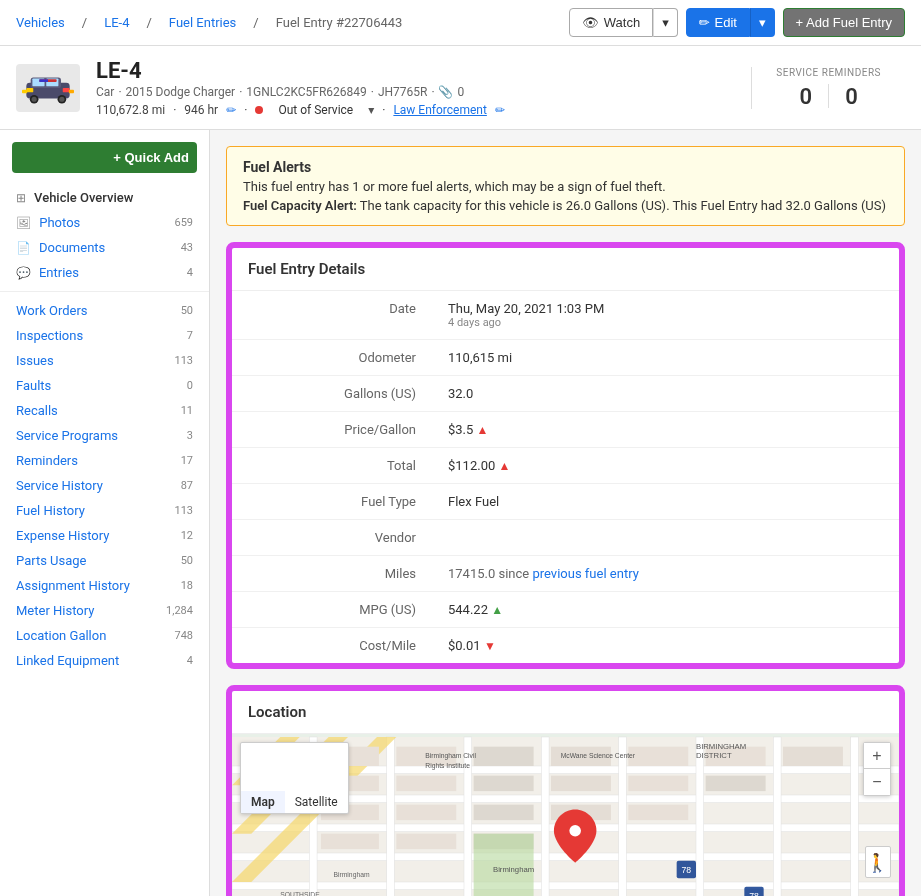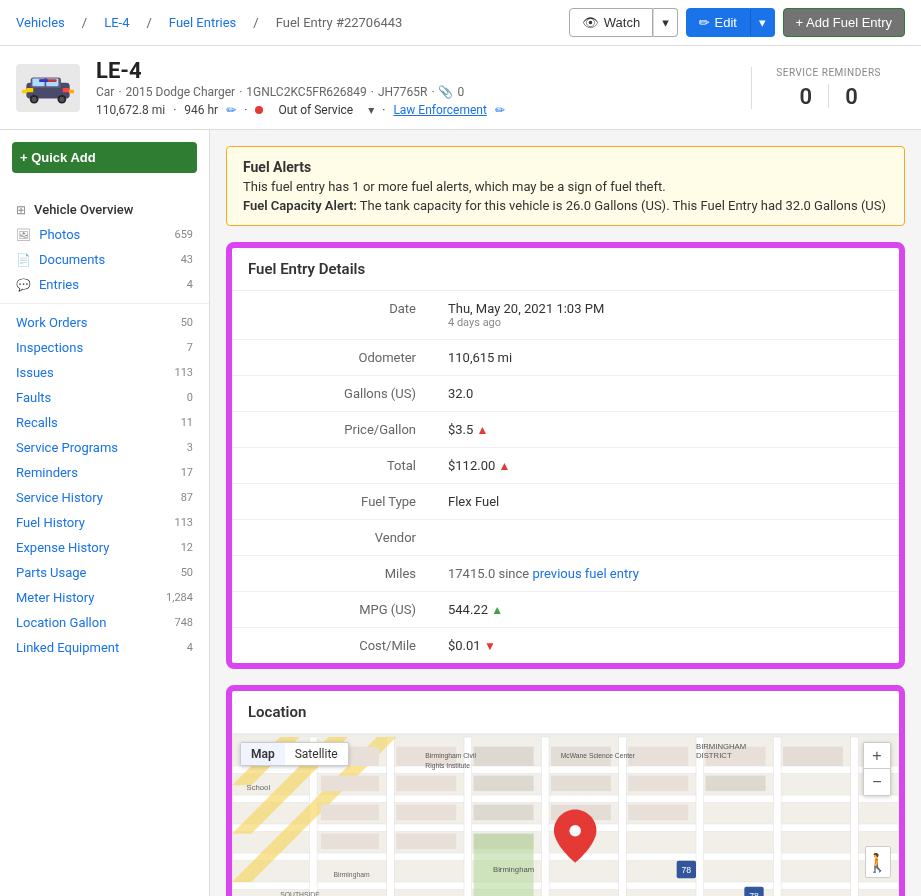--- a/index.html
+++ b/index.html
@@ -36,21 +36,21 @@
     .service-reminders { text-align: center; padding: 0 24px; border-left: 1px solid #ddd; min-width: 120px; }
     .service-reminders-label { font-size: 10px; color: #888; text-transform: uppercase; letter-spacing: 0.5px; margin-bottom: 6px; }
     .service-reminders-counts { display: flex; align-items: center; justify-content: center; gap: 16px; font-size: 22px; font-weight: 600; color: #333; }
     .service-reminders-divider { width: 1px; height: 24px; background: #ddd; }
 
     
     .main-layout { display: flex; background: #f5f5f5; min-height: calc(896px - 120px); }
 
     
     .sidebar { width: 210px; background: #fff; border-right: 1px solid #ddd; padding: 12px 0; flex-shrink: 0; }
-    .quick-add-btn { margin: 0 12px 24px; width: calc(100% - 24px); padding: 8px; background: #2e7d32; color: #fff; border: none; border-radius: 4px; font-size: 13px; font-weight: 600; cursor: pointer; display: flex; align-items: center; justify-content: flex-start; gap: 6px; }
+    .quick-add-btn { margin: 0 12px 12px; width: calc(100% - 24px); padding: 8px; background: #2e7d32; color: #fff; border: none; border-radius: 4px; font-size: 13px; font-weight: 600; cursor: pointer; display: flex; align-items: center; justify-content: flex-end; gap: 6px; }
     .sidebar-section { margin-bottom: 4px; }
     .sidebar-item { display: flex; align-items: center; justify-content: space-between; padding: 5px 16px; cursor: pointer; color: #1a73e8; font-size: 13px; text-decoration: none; }
     .sidebar-item-left { display: flex; align-items: center; gap: 8px; }
     .sidebar-icon { color: #888; font-size: 12px; }
     .sidebar-count { font-size: 11px; color: #888; }
     .sidebar-label { color: #1a73e8; }
     .sidebar-label-dark { color: #333; font-weight: 500; }
     .sidebar-divider { height: 1px; background: #eee; margin: 6px 0; }
 
     
@@ -77,21 +77,21 @@
     .flag-down { color: #e53935; font-size: 12px; }
     .miles-since { color: #666; font-size: 13px; }
     .miles-link { color: #1a73e8; text-decoration: none; }
 
     
     .map-container { position: relative; width: 100%; height: 180px; background: #e8f0e8; border-radius: 0 0 4px 4px; overflow: hidden; }
     .map-controls { position: absolute; top: 8px; right: 8px; display: flex; flex-direction: column; background: #fff; border: 1px solid #ccc; border-radius: 2px; box-shadow: 0 1px 4px rgba(0,0,0,0.2); }
     .map-btn { width: 26px; height: 26px; display: flex; align-items: center; justify-content: center; cursor: pointer; font-size: 16px; color: #555; border: none; background: #fff; }
     .map-btn:first-child { border-bottom: 1px solid #ccc; }
     .map-type-tabs { position: absolute; top: 8px; left: 8px; display: flex; background: #fff; border: 1px solid #ccc; border-radius: 2px; overflow: hidden; box-shadow: 0 1px 4px rgba(0,0,0,0.2); }
-    .map-tab { padding: 4px 10px; font-size: 12px; cursor: pointer; color: #333; }
+    .map-tab { padding: 4px 10px; font-size: 12px; cursor: pointer; color: #333; margin-top: 48px; }
     .map-tab.active { background: #f0f4ff; font-weight: 600; }
 
     
     .map-svg { width: 100%; height: 100%; }
 
     
     .pegman { position: absolute; right: 8px; bottom: 36px; width: 26px; height: 32px; background: #fff; border: 1px solid #ccc; border-radius: 2px; display: flex; align-items: center; justify-content: center; font-size: 18px; cursor: pointer; }
   </style>
 </head>
 <body>
@@ -265,20 +265,24 @@
         <span class="sidebar-label">Fuel History</span>
         <span class="sidebar-count">113</span>
       </div>
       <div class="sidebar-item">
         <span class="sidebar-label">Expense History</span>
         <span class="sidebar-count">12</span>
       </div>
       <div class="sidebar-item">
         <span class="sidebar-label">Parts Usage</span>
         <span class="sidebar-count">50</span>
+      </div>
+      <div class="sidebar-item">
+        <span class="sidebar-label">Assignment History</span>
+        <span class="sidebar-count">18</span>
       </div>
       <div class="sidebar-item">
         <span class="sidebar-label">Meter History</span>
         <span class="sidebar-count">1,284</span>
       </div>
       <div class="sidebar-item">
         <span class="sidebar-label">Location Gallon</span>
         <span class="sidebar-count">748</span>
       </div>
       <div class="sidebar-item">

